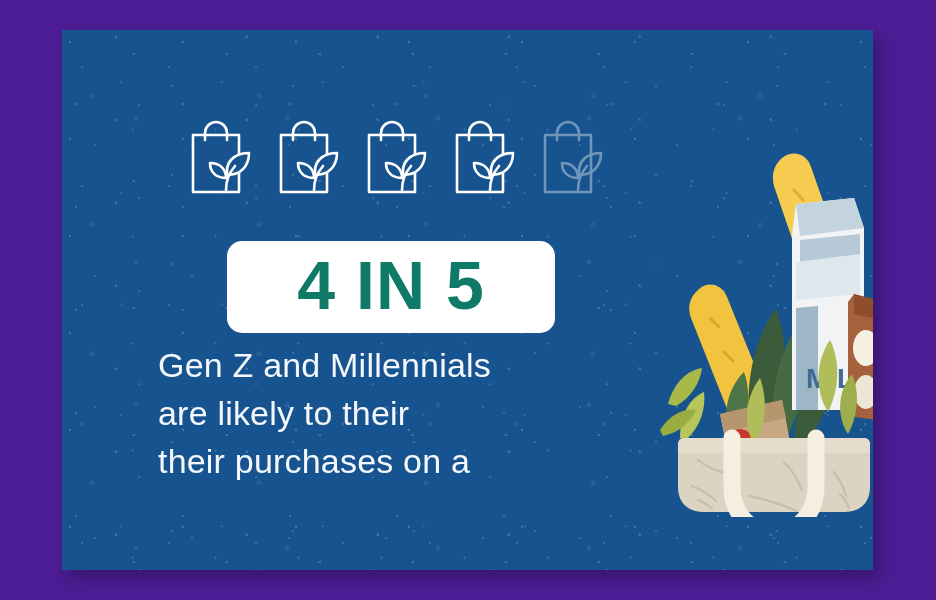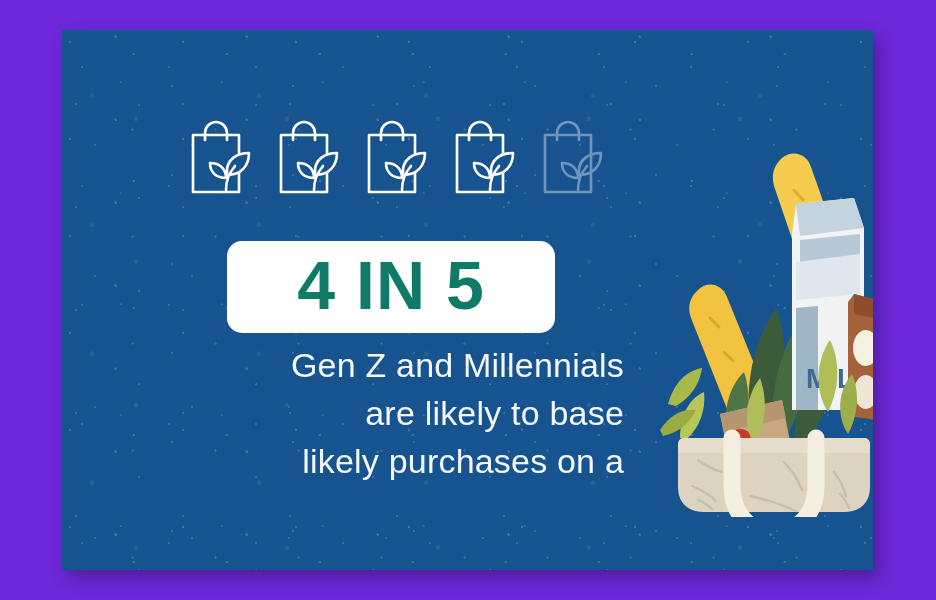--- a/index.html
+++ b/index.html
@@ -13,21 +13,21 @@
     height: 600px;
     overflow: hidden;
     font-family: "Liberation Sans", sans-serif;
     position: relative;
   }
 
   
   .page {
     position: absolute;
     inset: 0;
-    background: #6d28d9;
+    background: #4c1d95;
     padding-left: 12px;
   }
 
   .card {
     position: absolute;
     left: 62px;
     top: 30px;
     width: 811px;
     height: 540px;
     background: #17548F;
@@ -92,21 +92,21 @@
     white-space: nowrap;
     transform: translateY(-2px);
   }
 
   
   .caption {
     position: absolute;
     left: 96px;
     top: 311px;
     width: 466px;
-    text-align: right;
+    text-align: left;
     color: #F4F8FC;
     font-size: 34px;
     font-weight: 300;
     line-height: 48px;
     letter-spacing: .2px;
   }
   .caption-line { display: block; white-space: nowrap; }
 
   
   .illustration {
@@ -169,22 +169,22 @@
       </svg>
 
     </div>
 
     <div class="badge">
       <span class="badge-text">4 IN 5</span>
     </div>
 
     <div class="caption">
       <span class="caption-line">Gen Z and Millennials</span>
-      <span class="caption-line">are likely to base</span>
-      <span class="caption-line">likely purchases on a</span>
+      <span class="caption-line">are likely to their</span>
+      <span class="caption-line">their purchases on a</span>
     </div>
 
     <div class="illustration">
       <svg viewBox="0 0 240 375">
 
         <g>
           <path d="M14 262 c6 -22 20 -34 34 -36 c-2 16 -12 30 -26 38 z" fill="#A8B94A"></path>
           <path d="M26 296 c0 -24 10 -40 24 -46 c2 17 -4 34 -16 46 z" fill="#B7C658"></path>
           <path d="M6 288 c10 -16 24 -22 36 -20 c-6 14 -19 23 -33 26 z" fill="#9AAD42"></path>
         </g>

